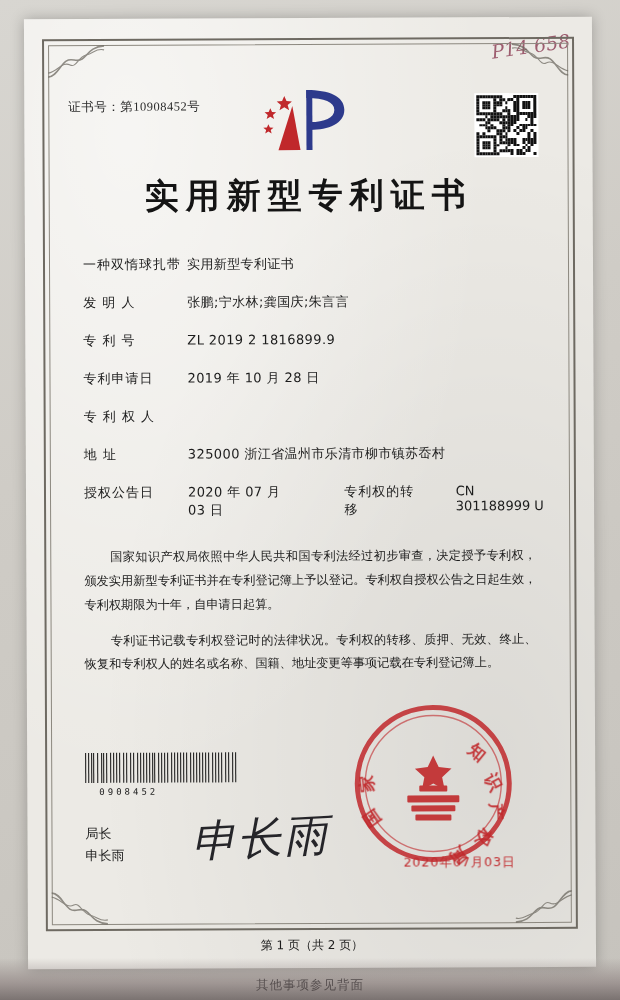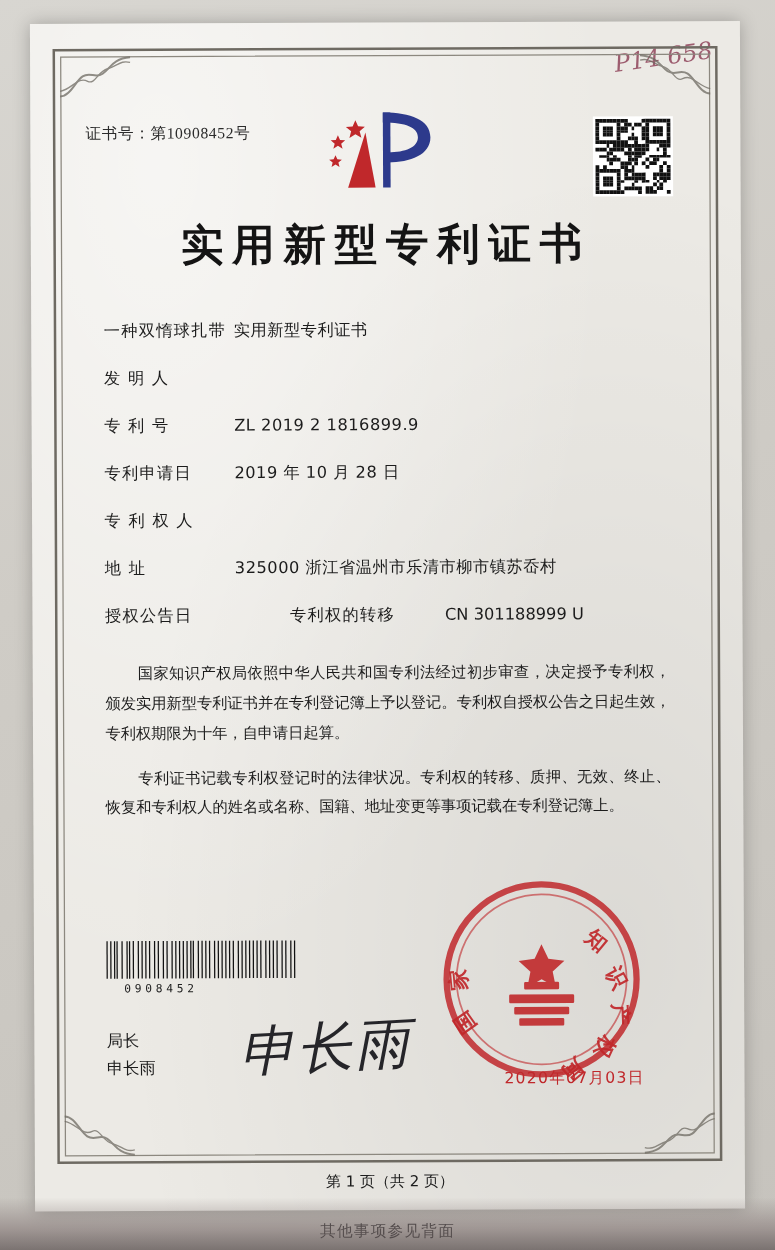--- a/index.html
+++ b/index.html
@@ -763,38 +763,40 @@
 
       <div class="title">实用新型专利证书</div>
 
       <div class="fields">
         <div class="field">
           <span class="lbl">一种双惰球扎带</span>
           <span class="val">实用新型专利证书</span>
         </div>
         <div class="field">
           <span class="lbl">发 明 人</span>
+          <span class="val">张鹏;宁水林;龚国庆;朱言言</span>
         </div>
         <div class="field">
           <span class="lbl">专 利 号</span>
           <span class="val">ZL 2019 2 1816899.9</span>
         </div>
         <div class="field">
           <span class="lbl">专利申请日</span>
           <span class="val">2019 年 10 月 28 日</span>
         </div>
         <div class="field">
           <span class="lbl">专 利 权 人</span>
         </div>
         <div class="field">
           <span class="lbl">地        址</span>
           <span class="val">325000 浙江省温州市乐清市柳市镇苏岙村</span>
         </div>
         <div class="field">
           <span class="lbl">授权公告日</span>
+          <span class="val">2020 年 07 月 03 日</span>
           <span class="lbl2">专利权的转移</span>
           <span class="val2">CN 301188999 U</span>
         </div>
       </div>
 
       <div class="paras">
         <p class="para">国家知识产权局依照中华人民共和国专利法经过初步审查，决定授予专利权，颁发实用新型专利证书并在专利登记簿上予以登记。专利权自授权公告之日起生效，专利权期限为十年，自申请日起算。</p>
         <p class="para">专利证书记载专利权登记时的法律状况。专利权的转移、质押、无效、终止、恢复和专利权人的姓名或名称、国籍、地址变更等事项记载在专利登记簿上。</p>
       </div>
 

